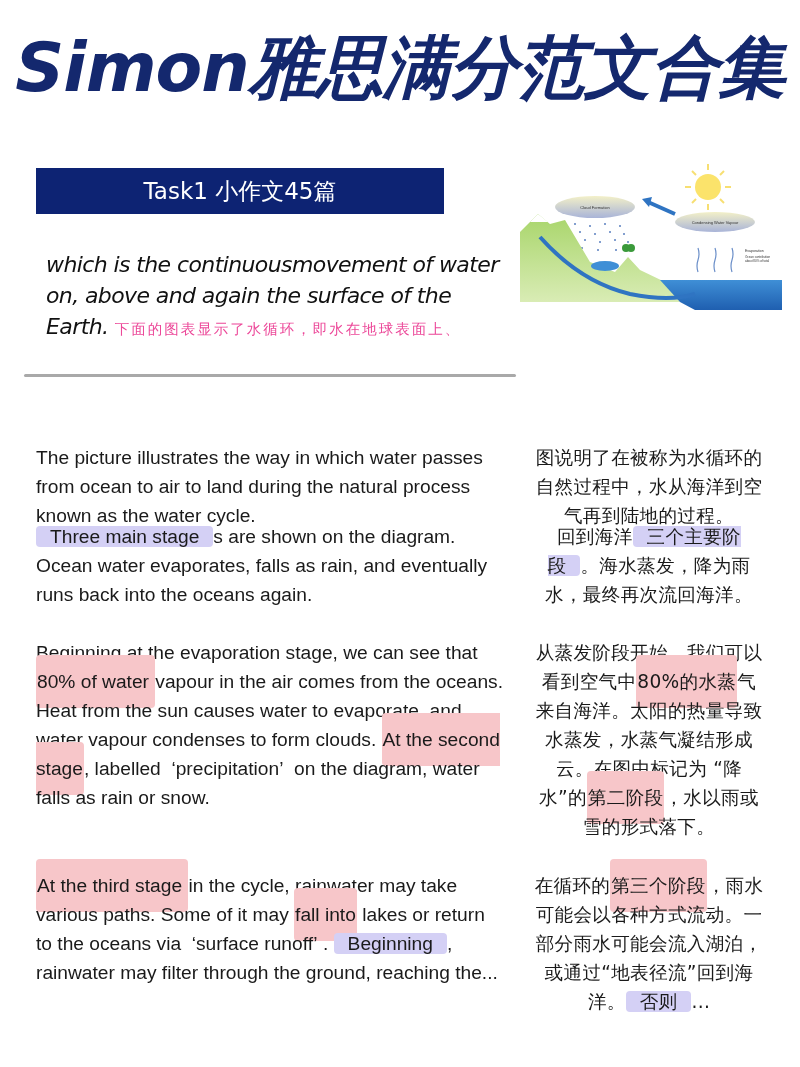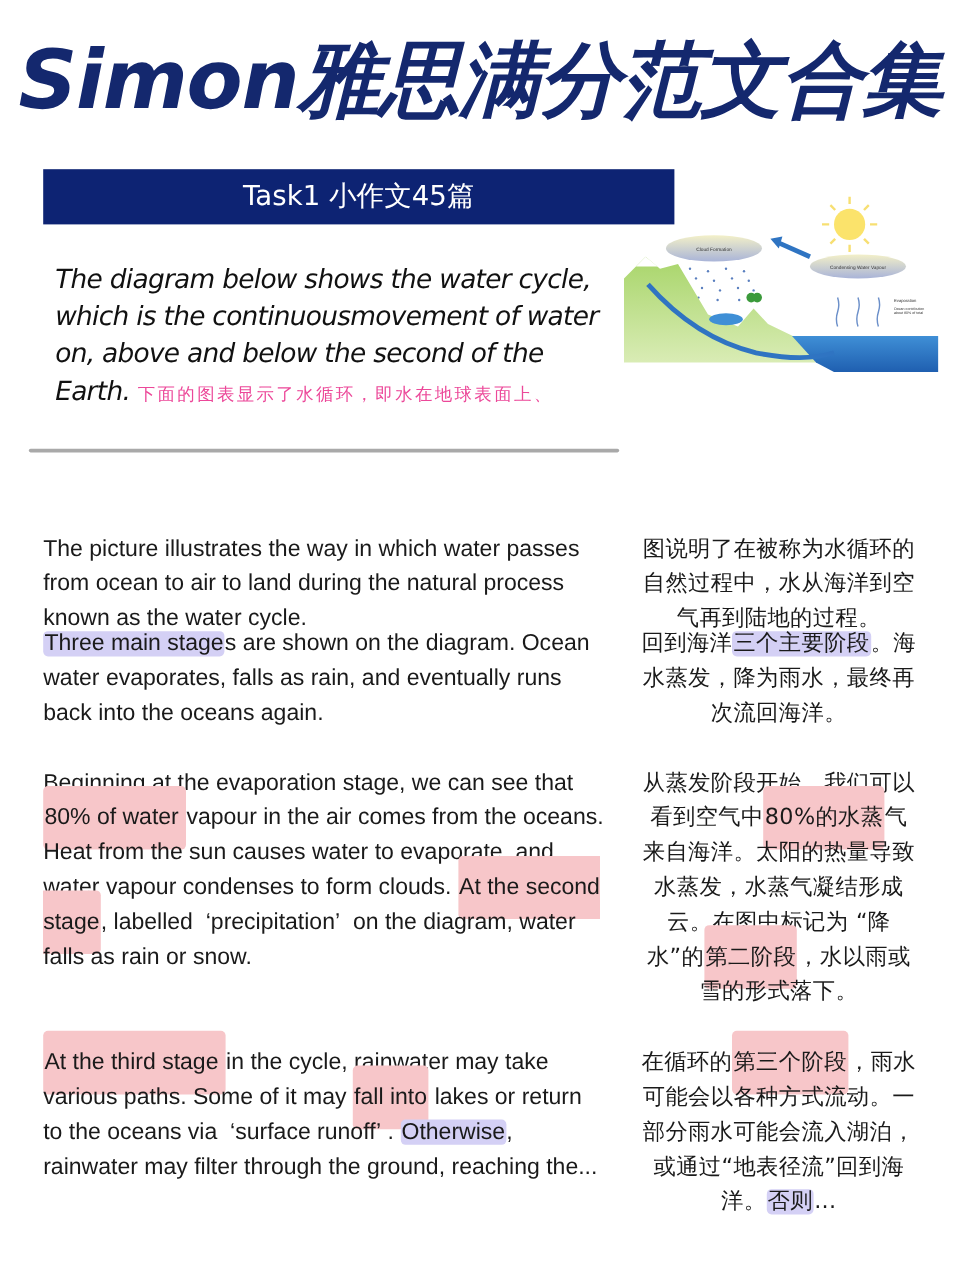--- a/index.html
+++ b/index.html
@@ -6,21 +6,21 @@
     html, body { width: 800px; height: 1067px; background: #ffffff; overflow: hidden; }
     body { position: relative; font-family: "Liberation Sans", "DejaVu Sans", sans-serif; color: #1a1a1a; }
 
     .main-title {
       position: absolute; left: 0; top: 18px; width: 800px; text-align: center;
       font-family: "DejaVu Sans", sans-serif; font-weight: bold;
       font-size: 68px; letter-spacing: -1px; color: #14286e; line-height: 100px; font-style: italic;
     }
 
     .task-banner {
-      position: absolute; left: 36px; top: 141px; width: 526px; height: 46px;
+      position: absolute; left: 36px; top: 168px; width: 408px; height: 46px;
       background: #0d2373; color: #ffffff; text-align: center;
       font-family: "DejaVu Sans", sans-serif; font-size: 23px; line-height: 46px; font-weight: normal;
     }
 
     .prompt {
       position: absolute; left: 46px; top: 218px; width: 465px;
       font-family: "DejaVu Sans", sans-serif; font-style: italic;
       font-size: 22px; line-height: 31px; color: #111111; letter-spacing: -0.6px;
     }
     .prompt-cn {
@@ -41,39 +41,39 @@
     .para-en {
       position: absolute; left: 36px; width: 470px;
       font-family: "Liberation Sans", sans-serif; font-size: 19.2px; line-height: 29px; color: #1a1a1a;
     }
     .para-cn {
       position: absolute; left: 534px; width: 230px;
       font-family: "DejaVu Sans", sans-serif; font-size: 18.6px; line-height: 29px; color: #1a1a1a;
       letter-spacing: 0.3px;
       text-align: center;
     }
-    .hl-purple { background: #d4d0f5; border-radius: 4px; padding: 0 1px; }
+    .hl-purple { background: #d4d0f5; border-radius: 4px; padding: 0 14px; }
     .hl-pink { background: #f7c6c9; border-radius: 4px; padding: 16px 1px; }
 
     .p1 { top: 406px; margin-top: 37px; }
     .p2 { top: 522px; }
     .p3 { top: 638px; }
     .p4 { top: 871px; }
   </style>
 </head>
 <body>
 
 <div class="main-title">Simon雅思满分范文合集</div>
 
 <div class="task-banner">Task1  小作文45篇</div>
 
 <div class="prompt">
-  <span>The diagram below shows the water cycle,</span><br>
+  <br>
   <span>which is the continuousmovement of water</span><br>
-  <span>on, above and below the second of the</span><br>
+  <span>on, above and again the surface of the</span><br>
   <span>Earth.</span>
   <span class="prompt-cn">
     <span>下面的图表显示了水循环，即水在地球表面上、</span>
   </span>
 </div>
 
 <div class="diagram">
   <svg width="262" height="160" viewBox="0 0 262 160" xmlns="http://www.w3.org/2000/svg">
     <defs>
       <linearGradient id="sea" x1="0" y1="0" x2="0" y2="1">
@@ -157,14 +157,14 @@
 
 <div class="para-en p1"><span>The picture illustrates the way in which water passes from ocean to air to land during the natural process known as the water cycle.</span></div>
 <div class="para-cn p1"><span>图说明了在被称为水循环的自然过程中，水从海洋到空气再到陆地的过程。</span></div>
 
 <div class="para-en p2"><span class="hl-purple">Three main stage</span><span>s are shown on the diagram. Ocean water evaporates, falls as rain, and eventually runs back into the oceans again.</span></div>
 <div class="para-cn p2"><span>回到海洋</span><span class="hl-purple">三个主要阶段</span><span>。海水蒸发，降为雨水，最终再次流回海洋。</span></div>
 
 <div class="para-en p3"><span>Beginning at the evaporation stage, we can see that </span><span class="hl-pink">80% of water </span><span>vapour in the air comes from the oceans. Heat from the sun causes water to evaporate, and water vapour condenses to form clouds. </span><span class="hl-pink">At the second stage</span><span>, labelled &nbsp;‘precipitation’&nbsp; on the diagram, water falls as rain or snow.</span></div>
 <div class="para-cn p3"><span>从蒸发阶段开始，我们可以看到空气中</span><span class="hl-pink">80%的水蒸</span><span>气来自海洋。太阳的热量导致水蒸发，水蒸气凝结形成云。在图中标记为 “降水”的</span><span class="hl-pink">第二阶段</span><span>，水以雨或雪的形式落下。</span></div>
 
-<div class="para-en p4"><span class="hl-pink">At the third stage </span><span>in the cycle, rainwater may take various paths. Some of it may </span><span class="hl-pink">fall into</span><span> lakes or return to the oceans via &nbsp;‘surface runoff’&nbsp;. </span><span class="hl-purple">Otherwise</span><span>, rainwater may filter through the ground, reaching the...</span></div>
+<div class="para-en p4"><span class="hl-pink">At the third stage </span><span>in the cycle, rainwater may take various paths. Some of it may </span><span class="hl-pink">fall into</span><span> lakes or return to the oceans via &nbsp;‘surface runoff’&nbsp;. </span><span class="hl-purple">Beginning</span><span>, rainwater may filter through the ground, reaching the...</span></div>
 <div class="para-cn p4"><span>在循环的</span><span class="hl-pink">第三个阶段</span><span>，雨水可能会以各种方式流动。一部分雨水可能会流入湖泊，或通过“地表径流”回到海洋。</span><span class="hl-purple">否则</span><span>...</span></div>
 
 </body></html>

